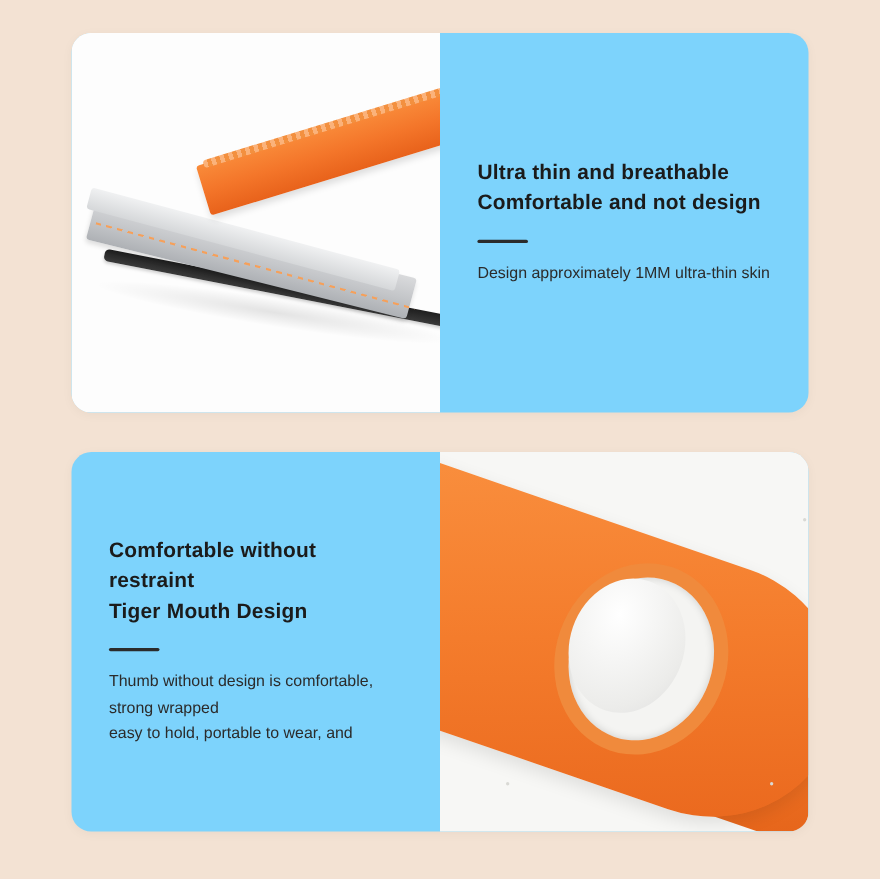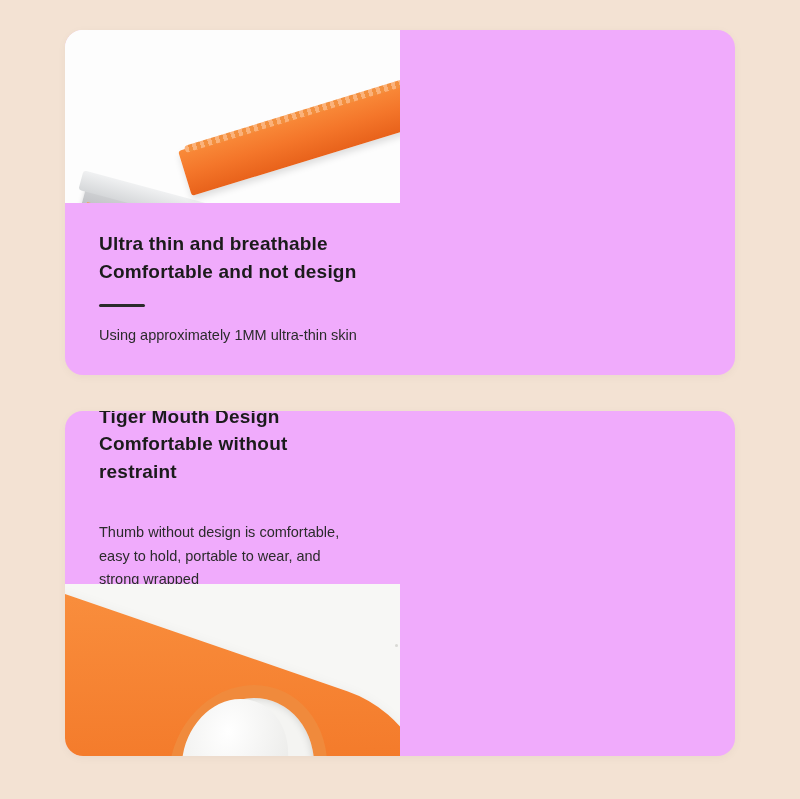--- a/index.html
+++ b/index.html
@@ -19,26 +19,25 @@
     height: 799px;
     box-sizing: border-box;
     padding: 30px 65px;
     display: flex;
     flex-direction: column;
     gap: 36px;
   }
 
   .card {
     position: relative;
-    background: #f0abfc;
+    background: #7dd3fc;
     border-radius: 18px;
     overflow: hidden;
     display: flex;
     box-shadow: 0 2px 10px rgba(0,0,0,0.04);
-    flex-direction: column;
   }
   .card-top { height: 345px; }
   .card-bottom { height: 345px; }
 
   .half {
     position: relative;
     width: 50%;
     height: 100%;
     overflow: hidden;
   }
@@ -228,38 +227,38 @@
       </div>
     </div>
 
     <div class="half text-panel">
       <div class="headline">
         <div>Ultra thin and breathable</div>
         <div>Comfortable and not design</div>
       </div>
       <div class="rule"></div>
       <div class="body-text">
-        <div>Using approximately 1MM ultra-thin skin</div>
+        <div>Design approximately 1MM ultra-thin skin</div>
       </div>
     </div>
 
   </div>
 
   <div class="card card-bottom">
 
     <div class="half text-panel">
       <div class="headline">
+        <div>Comfortable without restraint</div>
         <div>Tiger Mouth Design</div>
-        <div>Comfortable without restraint</div>
       </div>
       <div class="rule"></div>
       <div class="body-text">
         <div>Thumb without design is comfortable,</div>
+        <div>strong wrapped</div>
         <div>easy to hold, portable to wear, and</div>
-        <div>strong wrapped</div>
       </div>
     </div>
 
     <div class="half img-panel">
       <div class="photo2">
         <div class="mask-tail"></div>
         <div class="mask-body"></div>
         <div class="thumb-hole"></div>
         <div class="hole-inner-shade"></div>
         <div class="speck" style="left:330px; top:60px;"></div>

